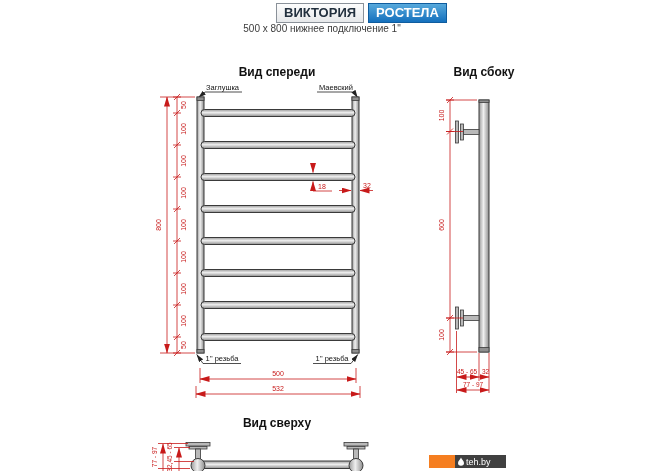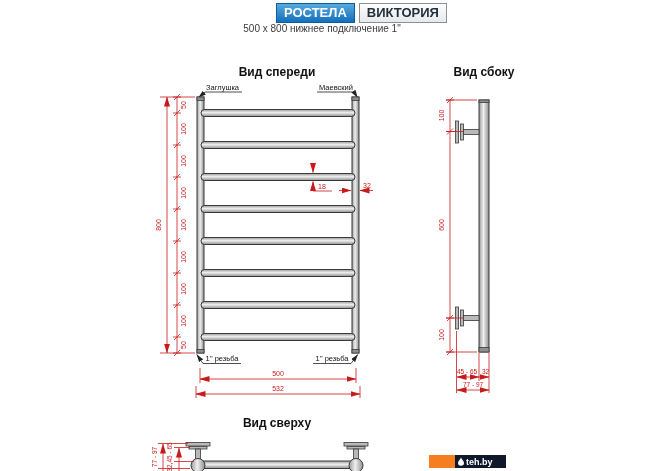--- a/index.html
+++ b/index.html
@@ -18,33 +18,33 @@
   .dim{font-size:7px;fill:#c81a1a;}
   .dimS{font-size:6.5px;fill:#c81a1a;}
   .pipe{fill:url(#gH);stroke:#3a3a3a;stroke-width:1;}
   .cap{fill:#8f8f8f;stroke:#3a3a3a;stroke-width:0.8;}
   .rung{fill:url(#gV);stroke:#3a3a3a;stroke-width:1;}
   .bracket{fill:#b9b9b9;stroke:#3a3a3a;stroke-width:0.8;}
   .red{stroke:#c81a1a;stroke-width:0.8;fill:none;}
   .blk{stroke:#222;stroke-width:0.8;fill:none;}
   .watermark{position:absolute;top:455px;left:429px;height:13px;display:flex;}
   .wm-orange{display:block;width:26px;height:13px;background:#f57e20;}
-  .wm-gray{display:flex;align-items:center;gap:2px;width:51px;height:13px;background:#0f172a;
-           color:#fff;font-size:9px;font-weight:700;padding-left:3px;box-sizing:border-box;}
+  .wm-gray{display:flex;align-items:center;gap:2px;width:51px;height:13px;background:#404040;
+           color:#fff;font-size:9px;font-weight:400;padding-left:3px;box-sizing:border-box;}
   .flame{width:6px;height:9px;display:block;}
 </style>
 </head>
 <body>
 
 <div class="stage">
 
   <div class="header">
     <div class="badges">
+      <span class="badge badge-model">ВИКТОРИЯ</span>
       <span class="badge badge-brand">РОСТЕЛА</span>
-      <span class="badge badge-model">ВИКТОРИЯ</span>
     </div>
     <div class="subtitle">500 x 800 нижнее подключение 1"</div>
   </div>
 
   <svg width="670" height="471" viewBox="0 0 670 471">
     <defs>
       <linearGradient id="gH" x1="0" y1="0" x2="1" y2="0">
         <stop offset="0" stop-color="#9a9a9a"></stop>
           <stop offset="0.45" stop-color="#efefef"></stop>
           <stop offset="1" stop-color="#8d8d8d"></stop>

